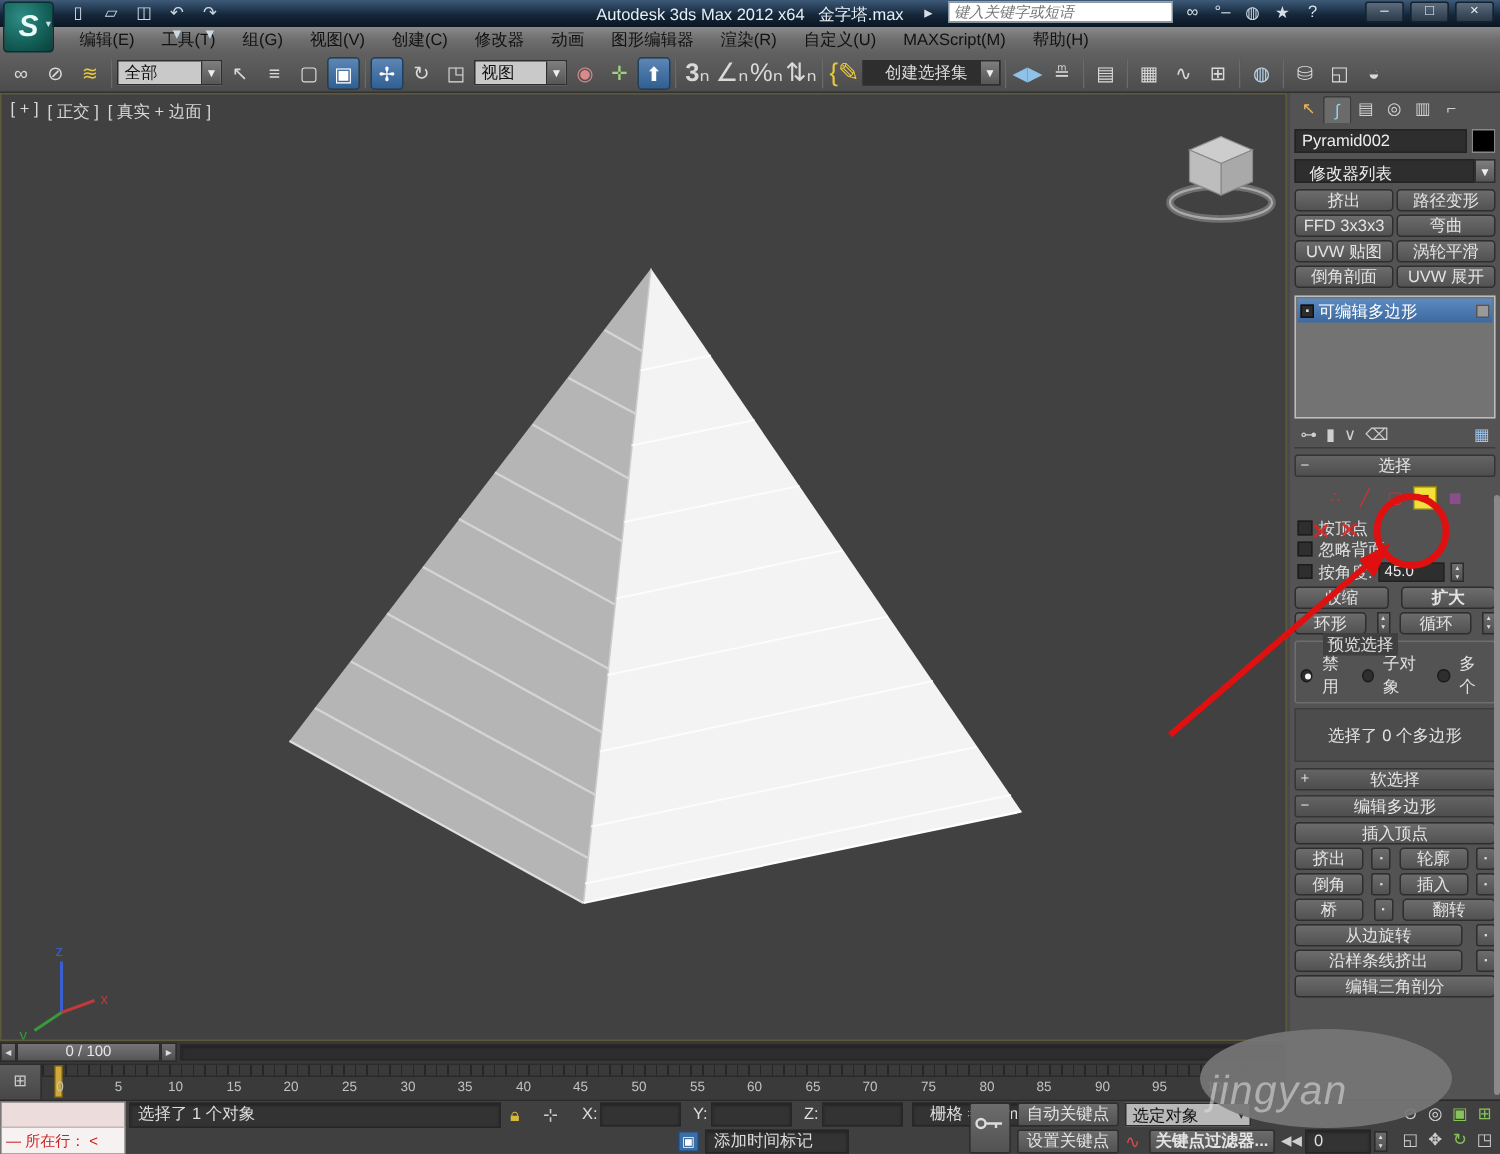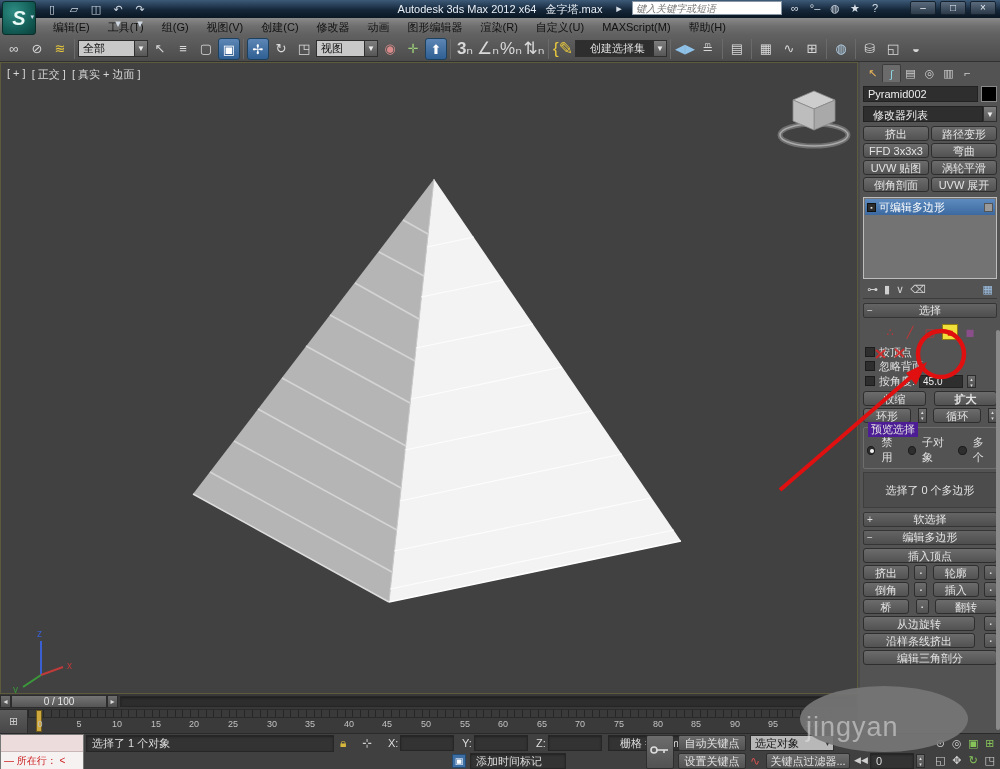--- a/index.html
+++ b/index.html
@@ -95,21 +95,21 @@
   .so.elem { color:#8a4f8a; }
   .cb-row { display:flex; align-items:center; gap:4px; height:14px; color:#e0e0e0; padding-left:2px;}
   .cbx { width:10px; height:10px; background:#2e2e2e; border:1px solid #1c1c1c;}
   .numfield { background:#2e2e2e; border:1px solid #222; color:#eee; height:13px; line-height:12px; padding:0 3px; font-size:10px;}
   .spinner { width:9px; height:13px; background:linear-gradient(#6e6e6e,#4f4f4f); border:1px solid #2c2c2c; color:#ddd;
     font-size:5px; line-height:6px; text-align:center;}
   .btn-row { display:flex; gap:3px; margin:2px 0; justify-content:space-between;}
   .sq { width:13px; height:15px; background:linear-gradient(#6c6c6c,#525252); border:1px solid #2e2e2e; border-radius:2px;
     color:#ddd; font-size:6px; text-align:center; line-height:14px;}
   #preview-grp { border:1px solid #6e6e6e; border-radius:2px; margin:4px 0 3px 0; padding:7px 3px 3px 3px; position:relative;}
-  #preview-grp .legend { position:absolute; left:4px; top:-6px; background:#4c1d95; padding:0 3px; color:#e0e0e0;text-align:center;}
+  #preview-grp .legend { position:absolute; left:18px; top:-6px; background:#404040; padding:0 3px; color:#e0e0e0;text-align:center;}
   .radio-row { display:flex; gap:6px; align-items:center; color:#e0e0e0;}
   .rdo { width:9px; height:9px; border-radius:50%; background:#2e2e2e; border:1px solid #1c1c1c; position:relative;}
   .rdo.sel:after { content:""; position:absolute; left:2px; top:2px; width:4px; height:4px; border-radius:50%; background:#f5f5f5;}
   #selcount { height:36px; border:1px solid #3e3e3e; background:#4c4c4c; color:#e3e3e3; display:flex; align-items:center; justify-content:center; margin-bottom:4px;}
   #cp-scroll { position:absolute; right:0px; top:268px; width:4px; height:400px; background:#8a8a8a; border-radius:2px;}
 
   
   #statusbar { position:absolute; left:0; top:733px; width:1000px; height:36px; background:#404040; border-top:1px solid #2a2a2a;}
   #listener { position:absolute; left:0; top:0; width:84px; height:36px; border:1px solid #777;}
   #listener .pink { height:17px; background:#ecdcdc; border-bottom:1px solid #c9b6b6;}
@@ -121,21 +121,21 @@
   #selobj-combo .val{ flex:1; padding:0 4px; }
   #selobj-combo .drop{ width:11px; font-size:8px; text-align:center; color:#333;}
   .navgrid { position:absolute; right:2px; top:1px; width:66px; height:34px; display:grid; grid-template-columns:repeat(4,1fr); }
   .nav { color:#cfcfcf; text-align:center; font-size:11px; line-height:16px;}
   .nav.green { color:#86c45a; }
 
   
   #watermark-blob { position:absolute; left:800px; top:686px; width:168px; height:66px; border-radius:50%;
     background:rgba(118,118,118,0.92); z-index:40; pointer-events:none;}
   #watermark-text { position:absolute; left:806px; top:712px; z-index:41; pointer-events:none;
-    font-size:27px; letter-spacing:1px; color:rgba(225,225,225,0.55);}
+    font-style:italic; font-size:27px; letter-spacing:1px; color:rgba(225,225,225,0.55);}
   #annotation { position:absolute; left:0; top:0; width:1000px; height:769px; z-index:50; pointer-events:none;}
 </style>
 </head>
 <body>
 
 <div id="titlebar">
   <div id="logo">S<span class="caret">▾</span></div>
   <div class="qa">
     <span class="qbtn">▯</span>
     <span class="qbtn">▱</span>
@@ -482,21 +482,21 @@
         <line x1="14" y1="6" x2="14" y2="9" stroke="#ddd" stroke-width="1.6"></line>
       </svg>
   </div>
   <div class="abs sb-btn" style="left:678px; top:1px; width:68px; height:16px;">自动关键点</div>
   <div class="abs sb-btn" style="left:678px; top:19px; width:68px; height:16px;">设置关键点</div>
   <div class="abs" id="selobj-combo" style="left:750px; top:1px; width:84px; height:16px;">
     <span class="val">选定对象</span>
       <span class="drop">▾</span>
   </div>
   <span class="abs" style="left:750px; top:20px; color:#d05050; font-size:12px;">∿</span>
-  <div class="abs sb-btn" style="left:766px; top:19px; width:84px; height:16px;">关键点过滤器...</div>
+  <div class="abs sb-btn" style="left:766px; top:19px; width:84px; height:16px;font-weight:bold;">关键点过滤器...</div>
   <span class="abs" style="left:854px; top:21px; color:#cfcfcf; font-size:9px;">◀◀</span>
   <div class="abs sunken" style="left:870px; top:19px; width:44px; height:16px;">0</div>
   <span class="abs spinner" style="left:916px; top:20px; height:14px;">▴<br>▾</span>
   <div class="navgrid">
     <span class="nav">⊙</span>
     <span class="nav">◎</span>
     <span class="nav green">▣</span>
     <span class="nav green">⊞</span>
     <span class="nav">◱</span>
     <span class="nav">✥</span>

